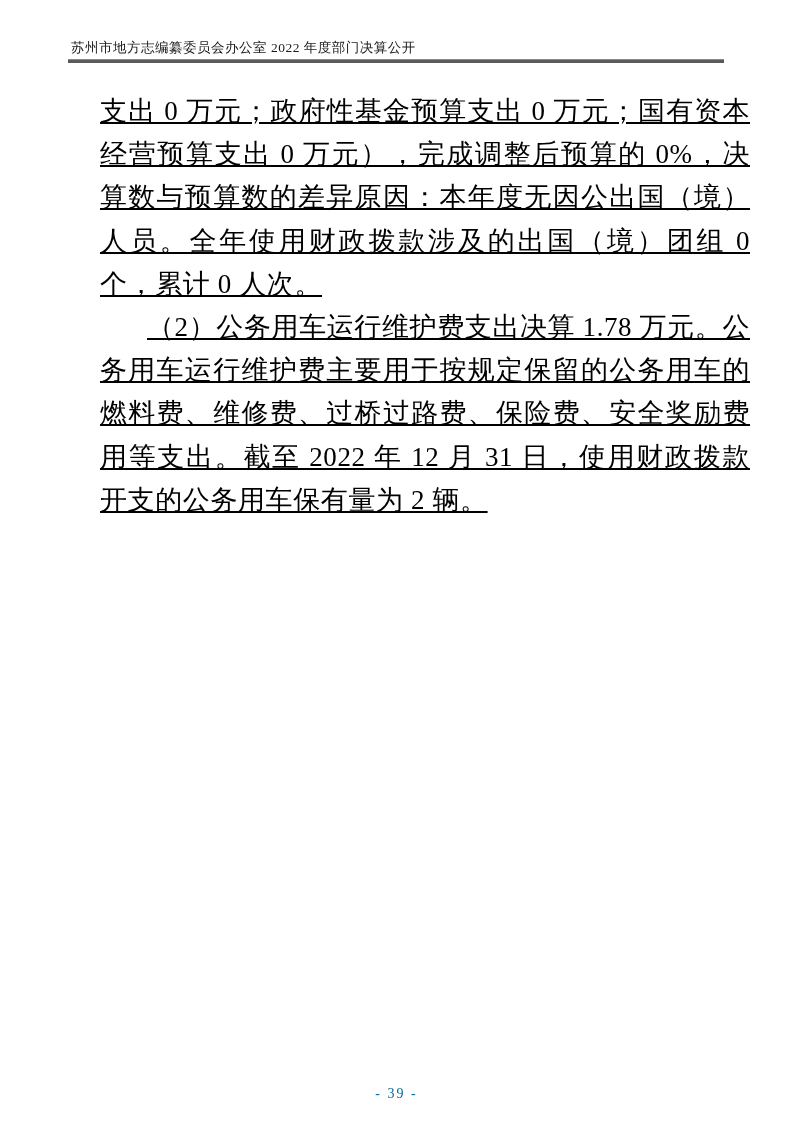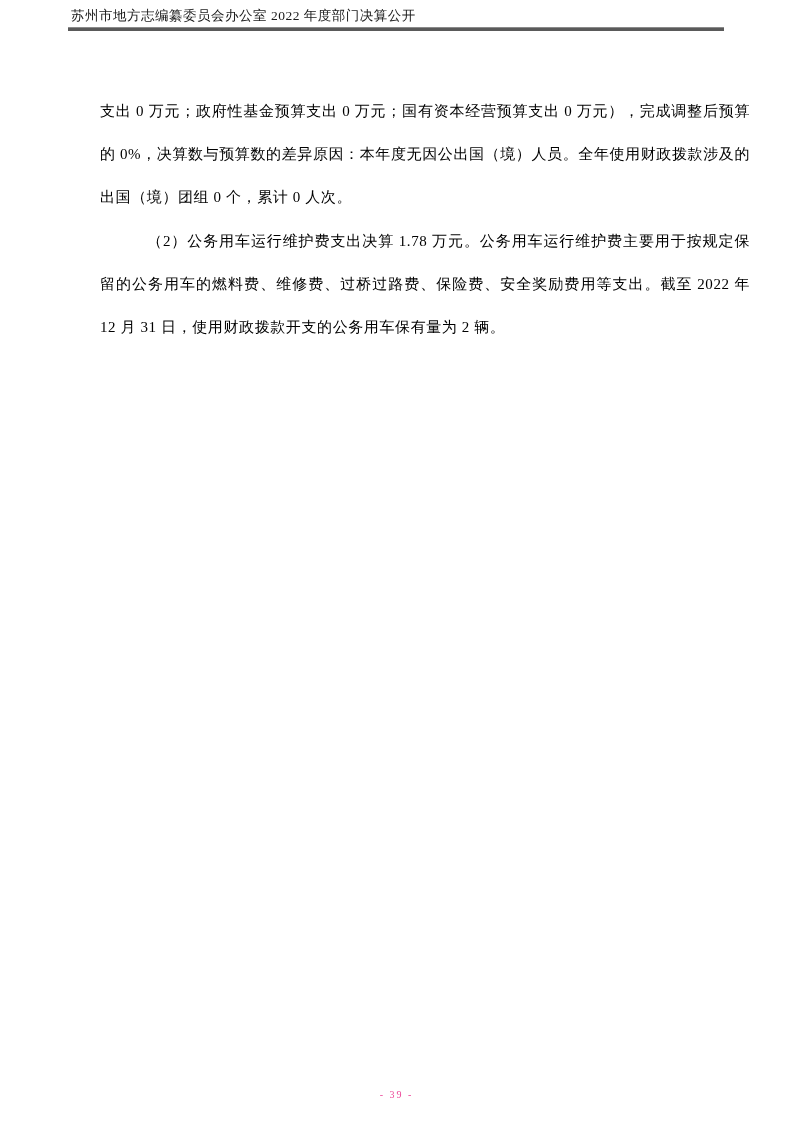--- a/index.html
+++ b/index.html
@@ -23,58 +23,60 @@
     width: 656px;
   }
   .header-title {
     display: block;
     padding-left: 3px;
     font-size: 13.5px;
     line-height: 20px;
     letter-spacing: 0.5px;
     color: #1a1a1a;
     white-space: nowrap;
+    margin-top: 32px;
   }
   .header-rule {
     margin-top: 1px;
     width: 656px;
     height: 3px;
     background: #5a5a5a;
     border-top: 1px solid #8a8a8a;
   }
   .doc-body {
     position: absolute;
     left: 100px;
     top: 90px;
     width: 650px;
-    font-size: 15px;
+    font-size: 27px;
     line-height: 43.2px;
     text-align: justify;
     text-justify: inter-ideograph;
     letter-spacing: 0.6px;
+    text-decoration: underline;
   }
   .doc-body p {
     margin: 0;
     padding: 0;
   }
   .doc-body p.indent {
     text-indent: 47px;
   }
   .page-footer {
     position: absolute;
     left: 0;
     top: 1084px;
     width: 793px;
     text-align: center;
   }
   .page-number {
-    font-size: 10px;
+    font-size: 14px;
     line-height: 18px;
     letter-spacing: 2px;
-    color: #ec4899;
+    color: #0369a1;
   }
 </style>
 </head>
 <body>
 
 <div class="page">
 
   <div class="page-header">
     <span class="header-title">苏州市地方志编纂委员会办公室 2022 年度部门决算公开</span>
     <div class="header-rule"></div>

